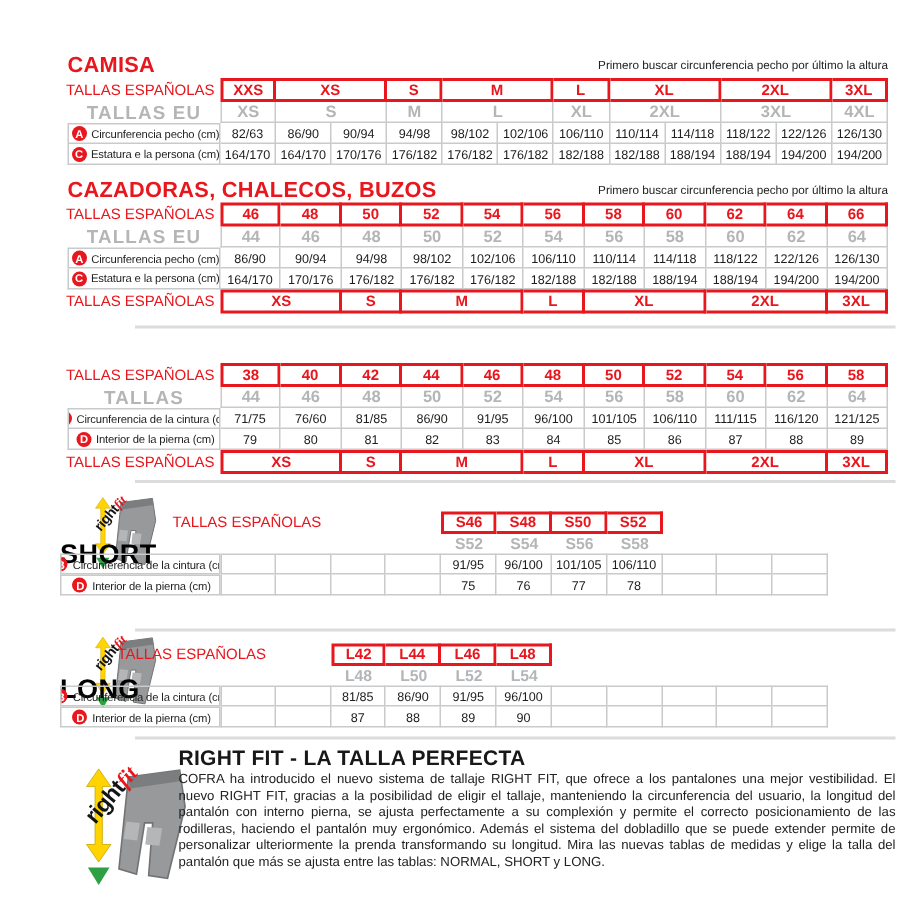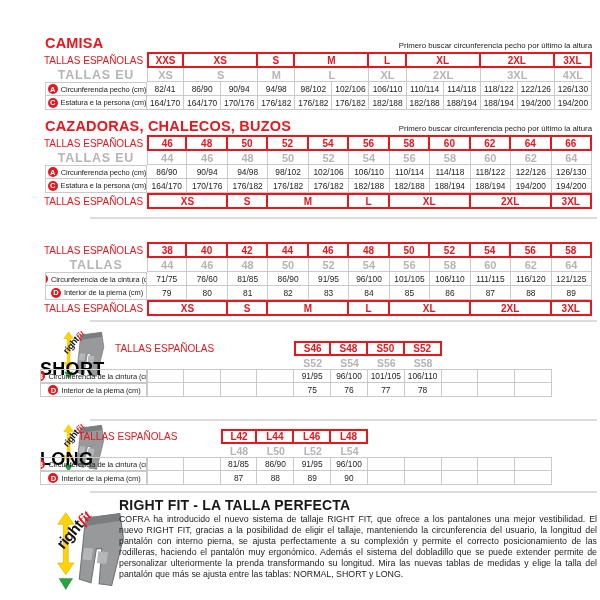--- a/index.html
+++ b/index.html
@@ -8,21 +8,21 @@
     --bord:#c9cacb;
     --ink:#1d1d1b;
   }
   *{box-sizing:border-box;margin:0;padding:0}
   html,body{background:#fff}
   body{font-family:"Liberation Sans",sans-serif;width:600px;height:600px}
   .page{position:relative;width:600px;height:600px;background:#fff;overflow:hidden}
   section{position:absolute}
 
   
-  .sec-head{display:flex;justify-content:space-between;align-items:flex-end;height:15px;margin-bottom:1px}
+  .sec-head{display:flex;justify-content:space-between;align-items:center;height:15px;margin-bottom:1px}
   .sec-title{color:var(--red);font-weight:bold;font-size:14.5px;letter-spacing:.2px;white-space:nowrap}
   .sec-note{color:#222;font-size:7.8px;padding-bottom:1px;white-space:nowrap}
 
   
   .sizegrid{display:grid;--labelw:102px;width:100%}
   .sizegrid > div{display:flex;align-items:center;justify-content:center;min-width:0}
   .rows4{grid-template-rows:16px 14px 14px 14px}
   .rows5{grid-template-rows:16px 14px 14px 14px 16px}
   .fitrows{grid-template-rows:15px 13px 14px 14px;--labelw:107px}
 
@@ -85,21 +85,21 @@
         <div class="gc eu">M</div>
         <div class="gc eu" style="grid-column: span 2;">L</div>
         <div class="gc eu">XL</div>
         <div class="gc eu" style="grid-column: span 2;">2XL</div>
         <div class="gc eu" style="grid-column: span 2;">3XL</div>
         <div class="gc eu">4XL</div>
         <div class="mlab mtop">
           <span class="badge">A</span>
           <span>Circunferencia pecho (cm)</span>
         </div>
-        <div class="gc">82/41</div>
+        <div class="gc">82/63</div>
         <div class="gc">86/90</div>
         <div class="gc">90/94</div>
         <div class="gc">94/98</div>
         <div class="gc">98/102</div>
         <div class="gc">102/106</div>
         <div class="gc">106/110</div>
         <div class="gc">110/114</div>
         <div class="gc">114/118</div>
         <div class="gc">118/122</div>
         <div class="gc">122/126</div>

